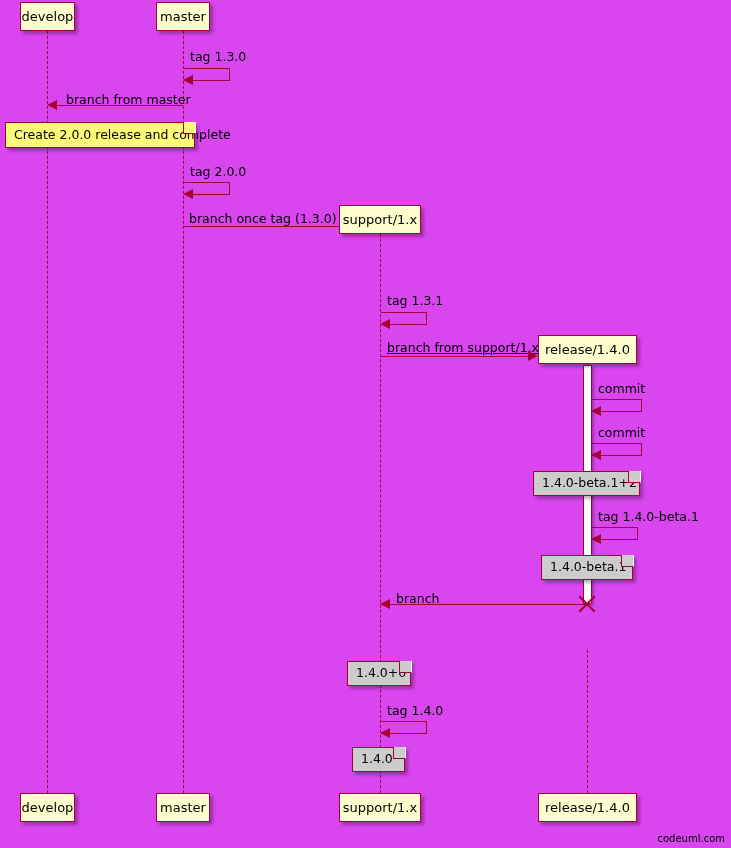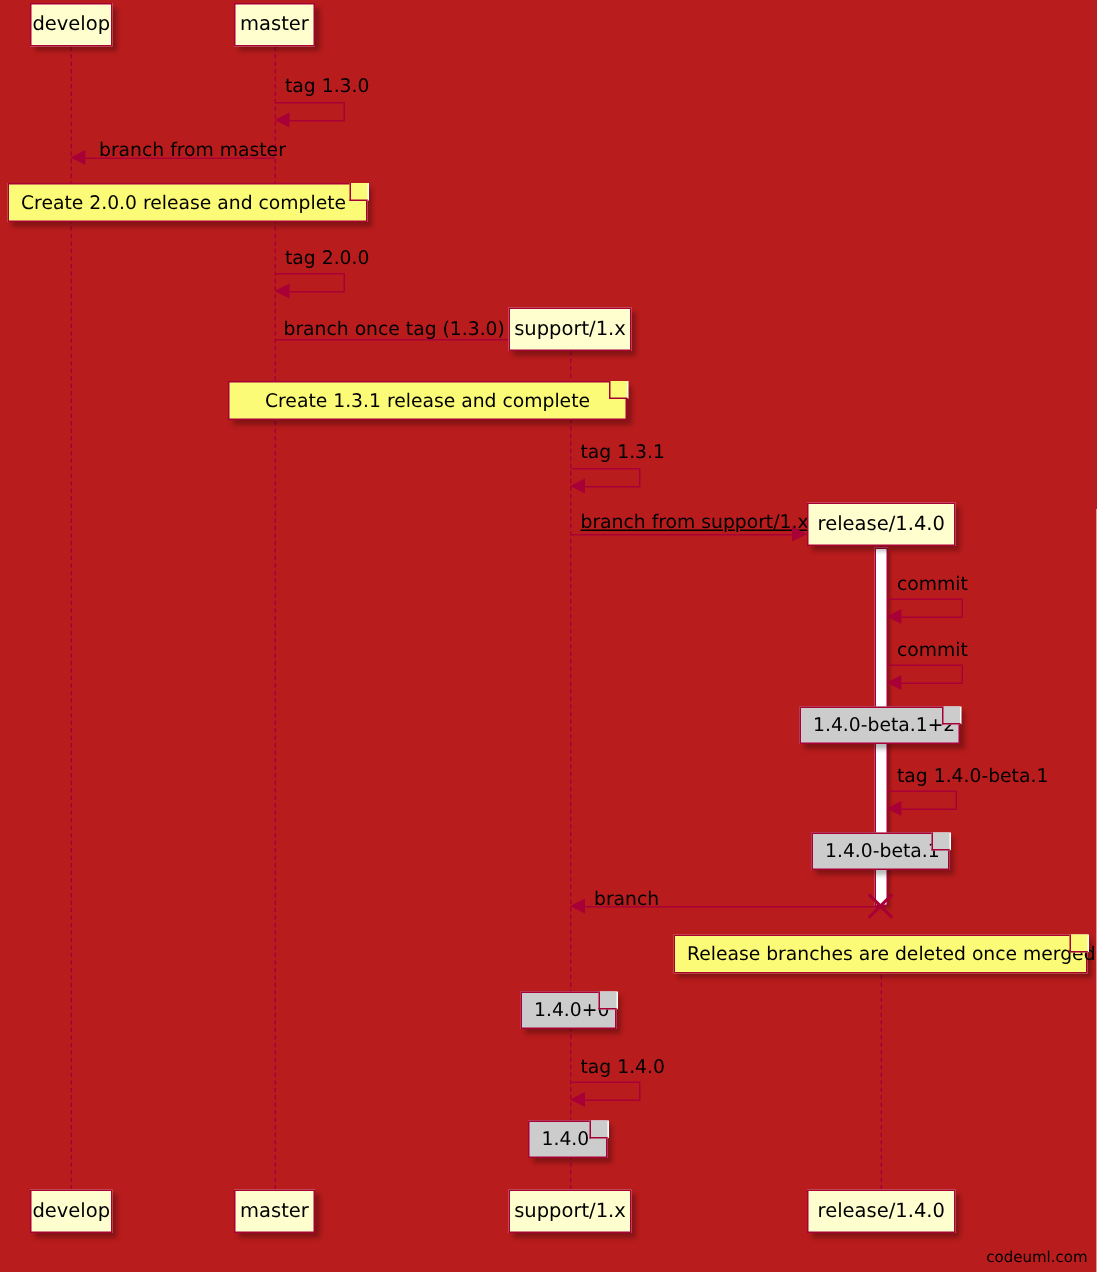--- a/index.html
+++ b/index.html
@@ -7,21 +7,21 @@
     padding: 0;
     background: #ffffff;
   }
   body {
     font-family: "DejaVu Sans", sans-serif;
   }
   #canvas {
     position: relative;
     width: 731px;
     height: 848px;
-    background: #b91c1c;
+    background: #d946ef;
     overflow: hidden;
     text-align: center;
   }
 
   
   .lifeline {
     position: absolute;
     width: 0;
     border-left: 1px dashed #A80036;
     z-index: 1;
@@ -200,41 +200,36 @@
   <div class="msg-label" style="left:190px; top:51px;">tag 1.3.0</div>
   <div class="msg-line" style="left:184px; top:68px; width:45px;"></div>
   <div class="msg-vline" style="left:229px; top:68px; height:12px;"></div>
   <div class="msg-line" style="left:192px; top:80px; width:38px;"></div>
   <div class="arrow-left" style="left:183px; top:75px;"></div>
 
   <div class="msg-label" style="left:66px; top:94px;">branch from master</div>
   <div class="msg-line" style="left:57px; top:105px; width:126px;"></div>
   <div class="arrow-left" style="left:47px; top:100px;"></div>
 
-  <div class="note note-yellow" style="left:5px; top:122px; width:240px; height:26px;">
+  <div class="note note-yellow" style="left:5px; top:122px; width:190px; height:26px;">
     <span>Create 2.0.0 release and complete</span>
     <span class="fold-cut"></span>
     <span class="fold"></span>
   </div>
 
   <div class="msg-label" style="left:190px; top:166px;">tag 2.0.0</div>
   <div class="msg-line" style="left:184px; top:182px; width:45px;"></div>
   <div class="msg-vline" style="left:229px; top:182px; height:12px;"></div>
   <div class="msg-line" style="left:192px; top:194px; width:38px;"></div>
   <div class="arrow-left" style="left:183px; top:189px;"></div>
 
   <div class="msg-label" style="left:189px; top:213px;">branch once tag (1.3.0)</div>
   <div class="msg-line" style="left:184px; top:226px; width:186px;"></div>
   <div class="arrow-right" style="left:370px; top:221px;"></div>
 
-  <div class="note note-yellow" style="left:152px; top:254px; width:266px; height:26px; justify-content:center; padding-left:0;">
-    <span>Create 1.3.1 release and complete</span>
-    <span class="fold-cut"></span>
-    <span class="fold"></span>
-  </div>
 
   <div class="msg-label" style="left:387px; top:295px;">tag 1.3.1</div>
   <div class="msg-line" style="left:381px; top:312px; width:45px;"></div>
   <div class="msg-vline" style="left:426px; top:312px; height:12px;"></div>
   <div class="msg-line" style="left:389px; top:324px; width:38px;"></div>
   <div class="arrow-left" style="left:380px; top:319px;"></div>
 
   <div class="msg-label" style="left:387px; top:342px;text-decoration:underline;">branch from support/1.x</div>
   <div class="msg-line" style="left:381px; top:356px; width:150px;"></div>
   <div class="arrow-right" style="left:528px; top:351px;"></div>
@@ -271,25 +266,20 @@
 
   <div class="msg-label" style="left:396px; top:593px;">branch</div>
   <div class="msg-line" style="left:390px; top:604px; width:197px;"></div>
   <div class="arrow-left" style="left:380px; top:599px;"></div>
 
   <div class="destroy" style="left:576px; top:593px;">
     <span class="a"></span>
     <span class="b"></span>
   </div>
 
-  <div class="note note-yellow" style="left:449px; top:623px; width:276px; height:26px;">
-    <span>Release branches are deleted once merged</span>
-    <span class="fold-cut"></span>
-    <span class="fold"></span>
-  </div>
 
   <div class="note note-gray" style="left:347px; top:661px; width:64px; height:25px;">
     <span>1.4.0+0</span>
     <span class="fold-cut"></span>
     <span class="fold"></span>
   </div>
 
   <div class="msg-label" style="left:387px; top:705px;">tag 1.4.0</div>
   <div class="msg-line" style="left:381px; top:721px; width:45px;"></div>
   <div class="msg-vline" style="left:426px; top:721px; height:12px;"></div>

